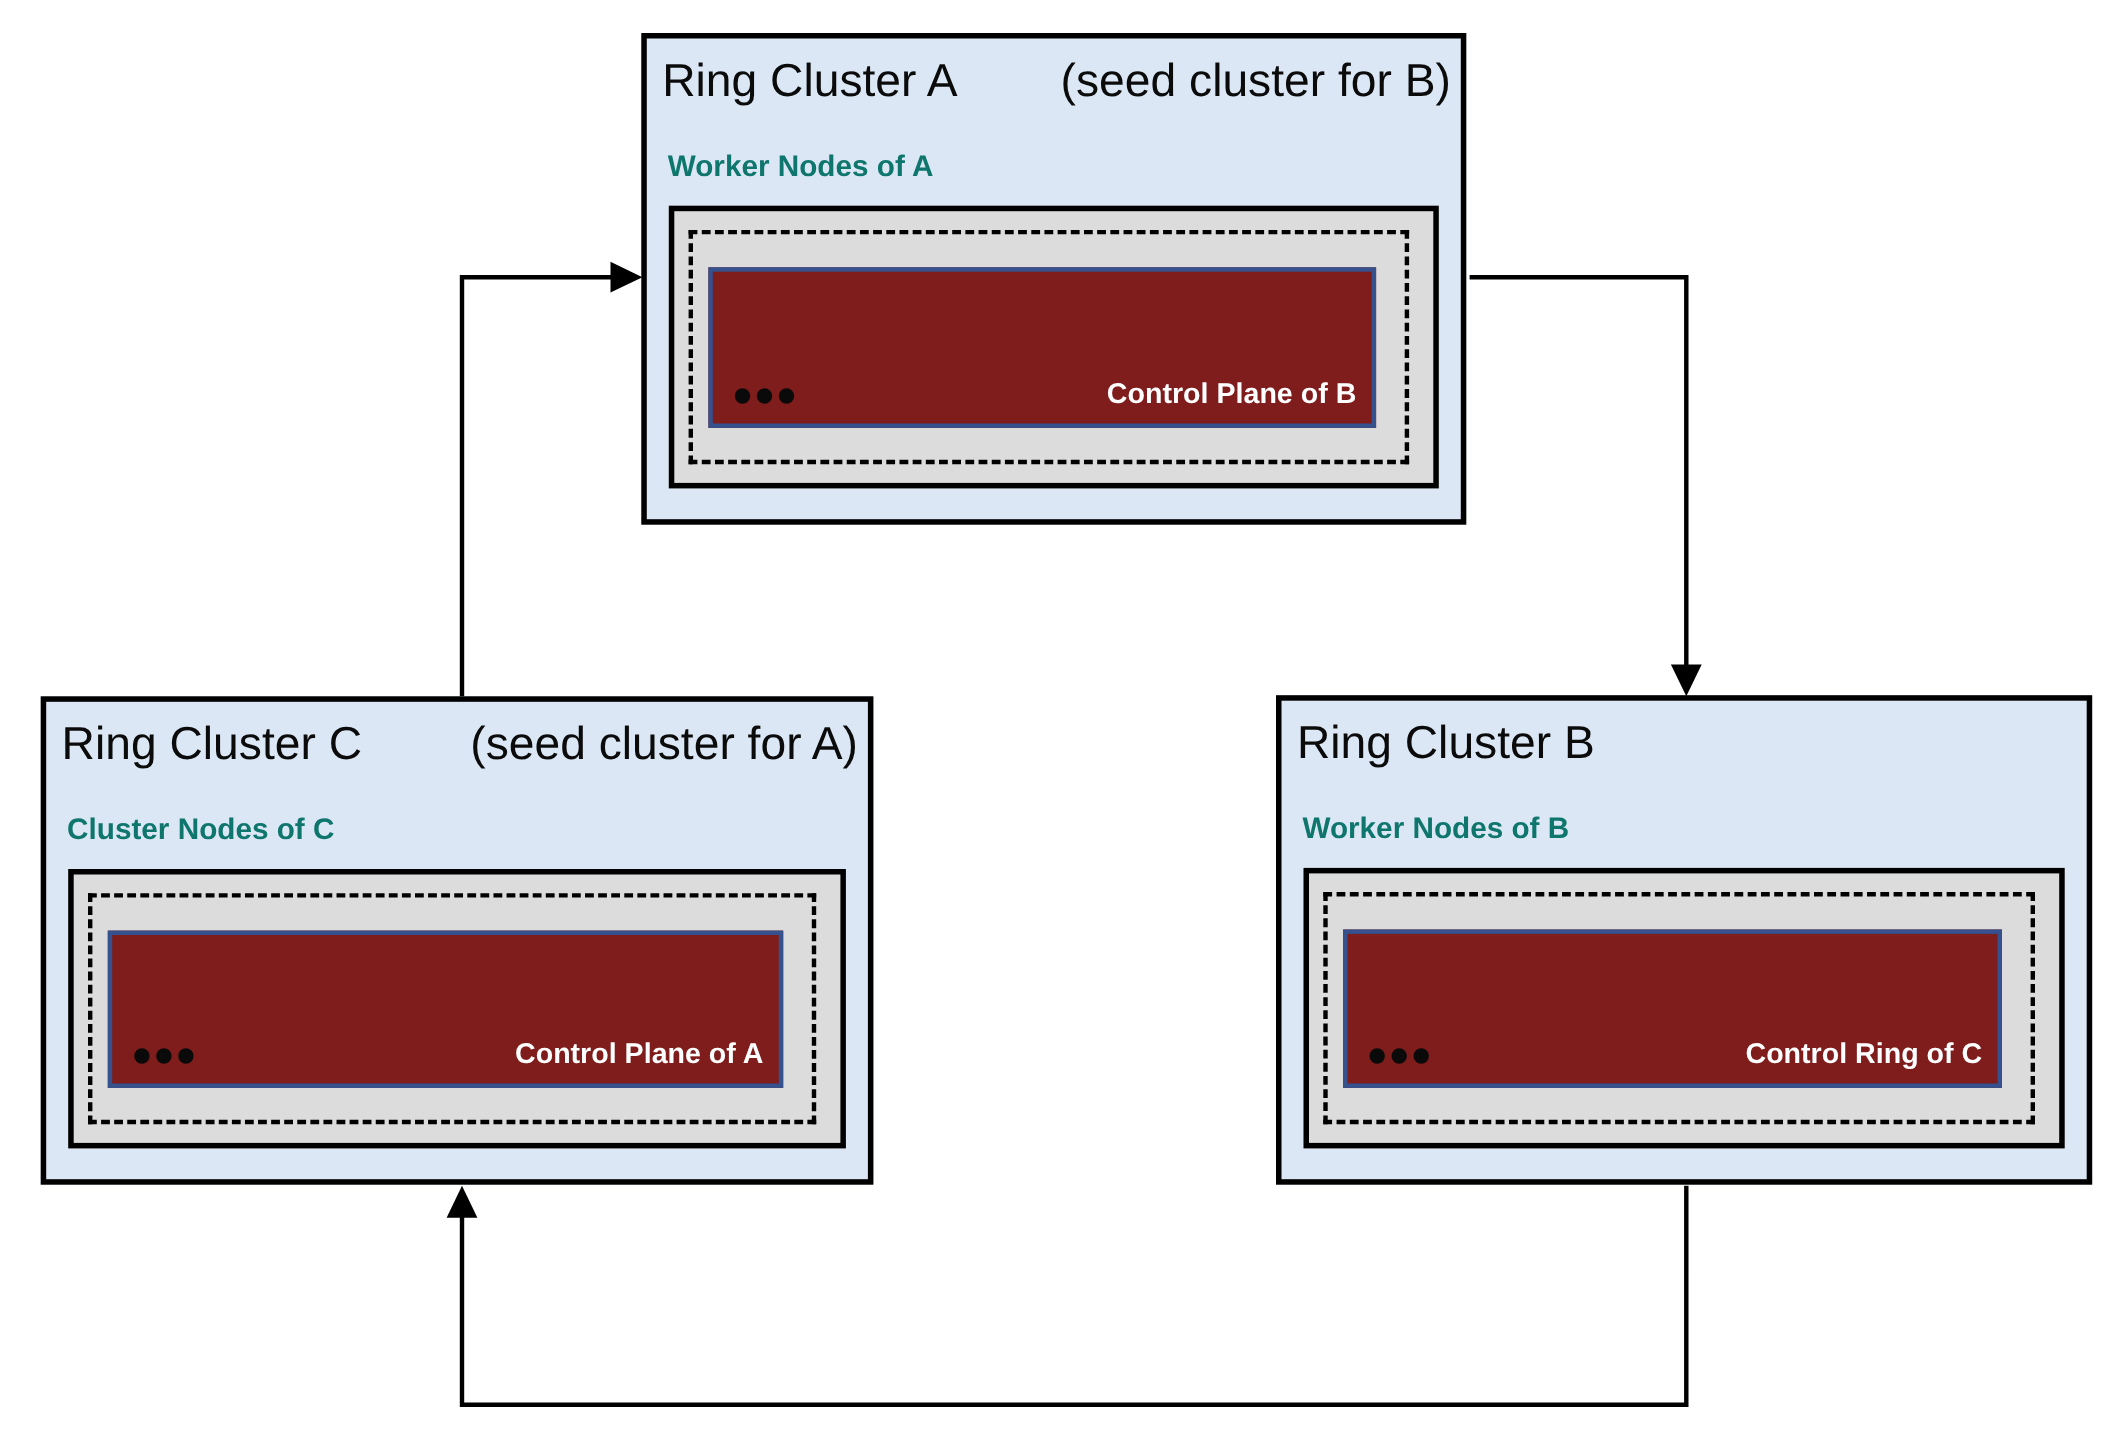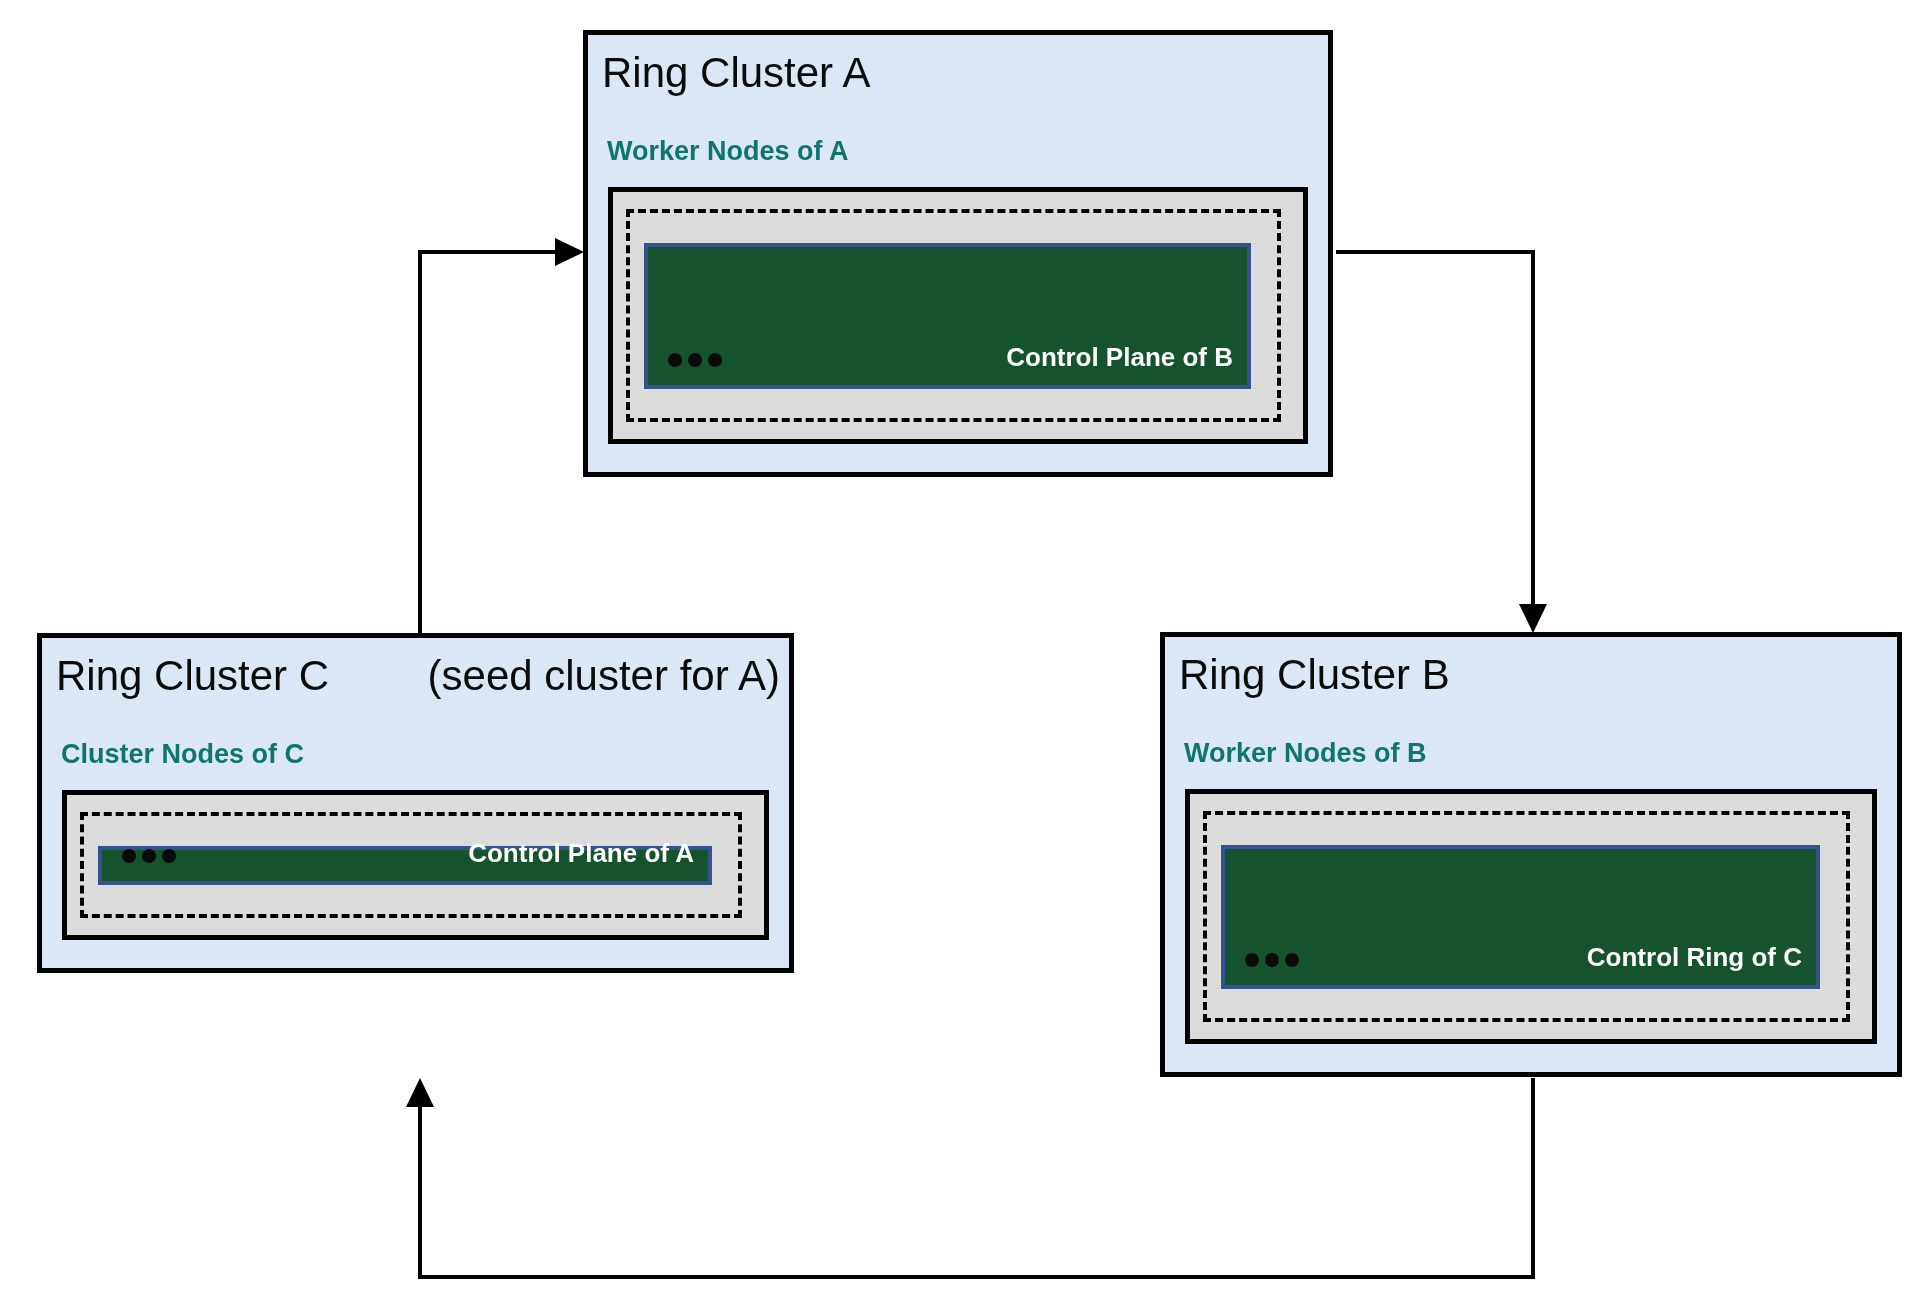--- a/index.html
+++ b/index.html
@@ -6,42 +6,42 @@
   .canvas{
     position:relative;width:1924px;height:1306px;background:#ffffff;
     font-family:"Liberation Sans",sans-serif;overflow:hidden;
   }
   .cluster{
     position:absolute;background:#dbe7f4;border:5px solid #000;
     box-sizing:border-box;
     text-align:center;
   }
   #cluster-a{left:583px;top:30px;width:750px;height:447px;}
-  #cluster-c{left:37px;top:633px;width:757px;height:340px;}
+  #cluster-c{left:37px;top:633px;width:757px;height:444px;}
   #cluster-b{left:1160px;top:632px;width:742px;height:445px;}
   .title-row{
     position:absolute;left:14px;right:9px;top:14px;
     display:flex;justify-content:space-between;align-items:baseline;
     font-size:42px;line-height:1.15;color:#0b0b0b;white-space:nowrap;
   }
   .worker-label{
     position:absolute;left:19px;top:100px;
     font-size:27px;font-weight:bold;color:#0f766e;line-height:1.2;
   }
   .worker-box{
     position:absolute;left:20px;right:20px;top:152px;bottom:28px;
     background:#dcdcdc;border:5px solid #000;box-sizing:border-box;
   }
   .dash-rect{
     position:absolute;left:13px;right:22px;top:17px;bottom:17px;
     border:4px dashed #000;box-sizing:border-box;
   }
   .control-box{
     position:absolute;left:31px;right:52px;top:51px;bottom:50px;
-    background:#14532d;border:4px solid #35518e;box-sizing:border-box;
+    background:#7f1d1d;border:4px solid #35518e;box-sizing:border-box;
   }
   .dots{
     position:absolute;left:20px;bottom:18px;display:flex;gap:6px;
   }
   .dot{width:14px;height:14px;border-radius:50%;background:#0a0a0a;}
   .control-label{
     position:absolute;right:14px;bottom:12px;
     font-size:26px;font-weight:bold;color:#ffffff;line-height:1.2;
   }
   svg.arrows{position:absolute;left:0;top:0;width:1924px;height:1306px;pointer-events:none;}
@@ -49,20 +49,21 @@
   .arrow-head{fill:#000;stroke:none;}
 </style>
 </head>
 <body>
 
 <div class="canvas">
 
   <div class="cluster" id="cluster-a">
     <div class="title-row">
       <span>Ring Cluster A</span>
+      <span>(seed cluster for B)</span>
     </div>
     <div class="worker-label">Worker Nodes of A</div>
     <div class="worker-box">
       <div class="dash-rect"></div>
       <div class="control-box">
         <div class="dots">
           <span class="dot"></span>
           <span class="dot"></span>
           <span class="dot"></span>
         </div>

